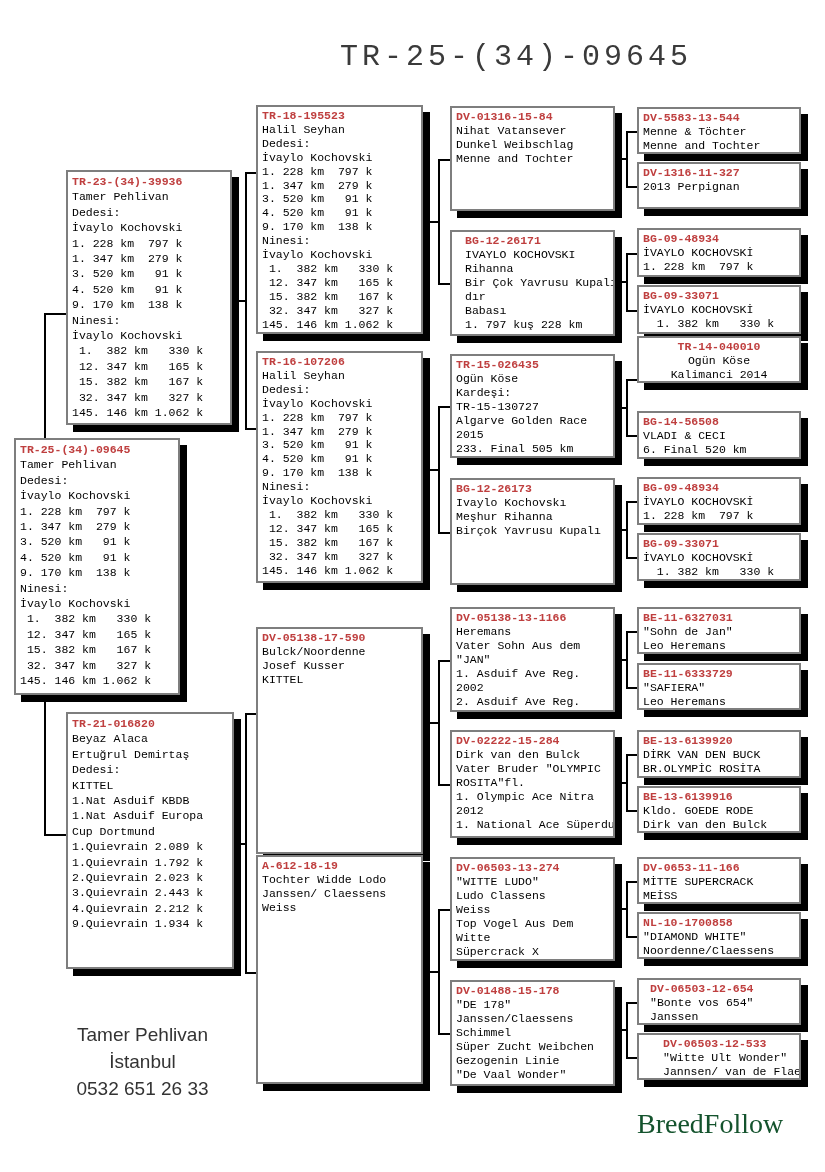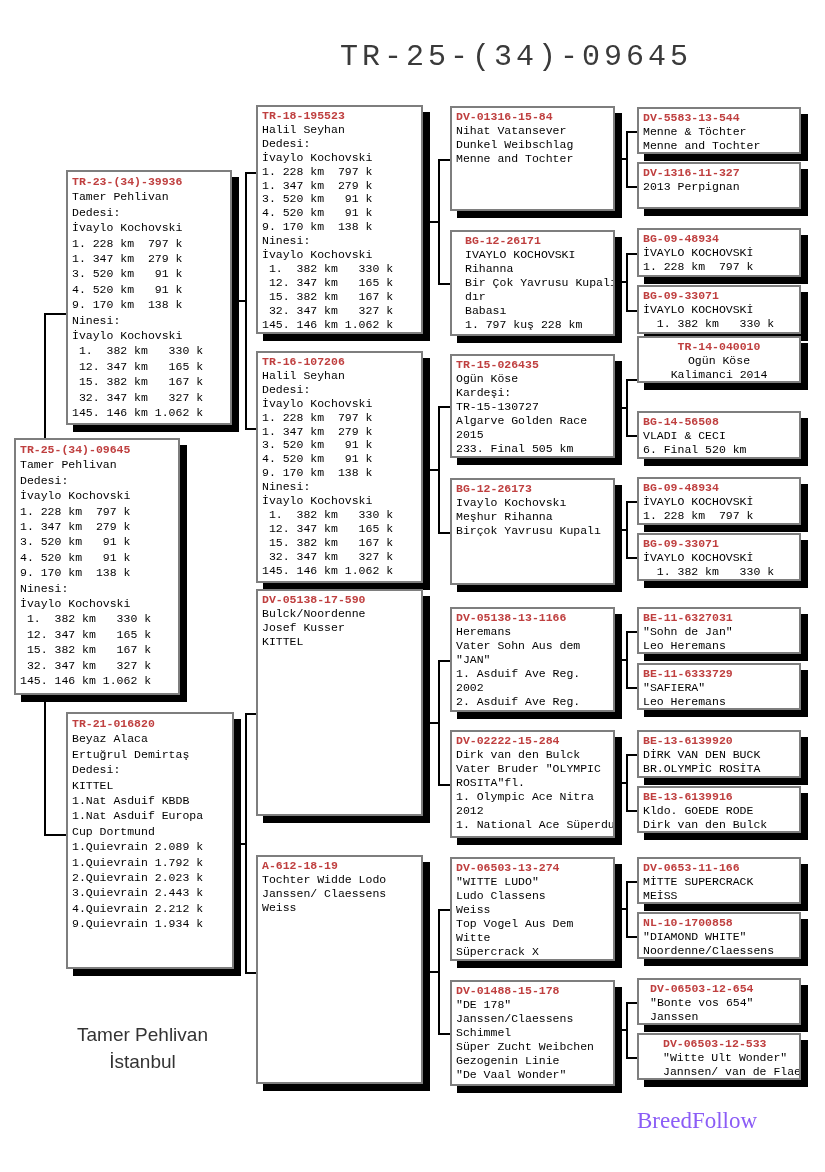--- a/index.html
+++ b/index.html
@@ -42,21 +42,21 @@
   }
   .contact{
     position:absolute;left:40px;top:1022px;width:205px;
     text-align:center;
     font-family:"Liberation Sans",sans-serif;
     font-size:19px;line-height:1.42;color:#333333;
   }
   .watermark{
     position:absolute;left:637px;top:1108px;
     font-family:"Liberation Serif",serif;
-    font-size:23px;color:#8b5cf6;
+    font-size:28px;color:#14532d;
   }
 </style>
 </head>
 <body>
 
 <div class="page">
   <div class="title">TR-25-(34)-09645</div>
   <div id="tree">
       <div class="cline" style="left: 245px; top: 172px; width: 2px; height: 258px;"></div>
       <div class="cline" style="left: 245px; top: 172px; width: 11px; height: 2px;"></div>
@@ -116,21 +116,21 @@
       <div class="cline" style="left: 615px; top: 1029px; width: 11px; height: 2px;"></div>
       <div class="cline" style="left: 44px; top: 313px; width: 22px; height: 2px;"></div>
       <div class="cline" style="left: 44px; top: 313px; width: 2px; height: 125px;"></div>
       <div class="cline" style="left: 44px; top: 834px; width: 22px; height: 2px;"></div>
       <div class="cline" style="left: 44px; top: 695px; width: 2px; height: 141px;"></div>
       <div class="pbox" style="left: 14px; top: 438px; width: 166px; height: 257px; line-height: 15.4px;"><div class="ring">TR-25-(34)-09645</div><div>Tamer Pehlivan</div><div>Dedesi:</div><div>İvaylo Kochovski</div><div>1. 228 km  797 k</div><div>1. 347 km  279 k</div><div>3. 520 km   91 k</div><div>4. 520 km   91 k</div><div>9. 170 km  138 k</div><div>Ninesi:</div><div>İvaylo Kochovski</div><div> 1.  382 km   330 k</div><div> 12. 347 km   165 k</div><div> 15. 382 km   167 k</div><div> 32. 347 km   327 k</div><div>145. 146 km 1.062 k</div></div>
       <div class="pbox" style="left: 66px; top: 170px; width: 166px; height: 255px; line-height: 15.4px;"><div class="ring">TR-23-(34)-39936</div><div>Tamer Pehlivan</div><div>Dedesi:</div><div>İvaylo Kochovski</div><div>1. 228 km  797 k</div><div>1. 347 km  279 k</div><div>3. 520 km   91 k</div><div>4. 520 km   91 k</div><div>9. 170 km  138 k</div><div>Ninesi:</div><div>İvaylo Kochovski</div><div> 1.  382 km   330 k</div><div> 12. 347 km   165 k</div><div> 15. 382 km   167 k</div><div> 32. 347 km   327 k</div><div>145. 146 km 1.062 k</div></div>
       <div class="pbox" style="left: 66px; top: 712px; width: 168px; height: 257px; line-height: 15.4px;"><div class="ring">TR-21-016820</div><div>Beyaz Alaca</div><div>Ertuğrul Demirtaş</div><div>Dedesi:</div><div>KITTEL</div><div>1.Nat Asduif KBDB</div><div>1.Nat Asduif Europa</div><div>Cup Dortmund</div><div>1.Quievrain 2.089 k</div><div>1.Quievrain 1.792 k</div><div>2.Quievrain 2.023 k</div><div>3.Quievrain 2.443 k</div><div>4.Quievrain 2.212 k</div><div>9.Quievrain 1.934 k</div></div>
       <div class="pbox" style="left: 256px; top: 105px; width: 167px; height: 229px; line-height: 13.9px;"><div class="ring">TR-18-195523</div><div>Halil Seyhan</div><div>Dedesi:</div><div>İvaylo Kochovski</div><div>1. 228 km  797 k</div><div>1. 347 km  279 k</div><div>3. 520 km   91 k</div><div>4. 520 km   91 k</div><div>9. 170 km  138 k</div><div>Ninesi:</div><div>İvaylo Kochovski</div><div> 1.  382 km   330 k</div><div> 12. 347 km   165 k</div><div> 15. 382 km   167 k</div><div> 32. 347 km   327 k</div><div>145. 146 km 1.062 k</div></div>
       <div class="pbox" style="left: 256px; top: 351px; width: 167px; height: 232px; line-height: 13.9px;"><div class="ring">TR-16-107206</div><div>Halil Seyhan</div><div>Dedesi:</div><div>İvaylo Kochovski</div><div>1. 228 km  797 k</div><div>1. 347 km  279 k</div><div>3. 520 km   91 k</div><div>4. 520 km   91 k</div><div>9. 170 km  138 k</div><div>Ninesi:</div><div>İvaylo Kochovski</div><div> 1.  382 km   330 k</div><div> 12. 347 km   165 k</div><div> 15. 382 km   167 k</div><div> 32. 347 km   327 k</div><div>145. 146 km 1.062 k</div></div>
-      <div class="pbox" style="left: 256px; top: 589px; width: 167px; height: 227px; line-height: 13.9px;"><div class="ring">DV-05138-17-590</div><div>Bulck/Noordenne</div><div>Josef Kusser</div><div>KITTEL</div></div>
+      <div class="pbox" style="left: 256px; top: 627px; width: 167px; height: 227px; line-height: 13.9px;"><div class="ring">DV-05138-17-590</div><div>Bulck/Noordenne</div><div>Josef Kusser</div><div>KITTEL</div></div>
       <div class="pbox" style="left: 256px; top: 855px; width: 167px; height: 229px; line-height: 13.9px;"><div class="ring">A-612-18-19</div><div>Tochter Widde Lodo</div><div>Janssen/ Claessens</div><div>Weiss</div></div>
       <div class="pbox" style="left: 450px; top: 106px; width: 165px; height: 105px;"><div class="ring">DV-01316-15-84</div><div>Nihat Vatansever</div><div>Dunkel Weibschlag</div><div>Menne and Tochter</div></div>
       <div class="pbox" style="left: 450px; top: 230px; width: 165px; height: 106px; padding-left: 13px;"><div class="ring">BG-12-26171</div><div>IVAYLO KOCHOVSKI</div><div>Rihanna</div><div>Bir Çok Yavrusu Kupalı</div><div>dır</div><div>Babası</div><div>1. 797 kuş 228 km</div></div>
       <div class="pbox" style="left: 450px; top: 354px; width: 165px; height: 104px;"><div class="ring">TR-15-026435</div><div>Ogün Köse</div><div>Kardeşi:</div><div>TR-15-130727</div><div>Algarve Golden Race</div><div>2015</div><div>233. Final 505 km</div></div>
       <div class="pbox" style="left: 450px; top: 478px; width: 165px; height: 107px;"><div class="ring">BG-12-26173</div><div>Ivaylo Kochovskı</div><div>Meşhur Rihanna</div><div>Birçok Yavrusu Kupalı</div></div>
       <div class="pbox" style="left: 450px; top: 607px; width: 165px; height: 105px;"><div class="ring">DV-05138-13-1166</div><div>Heremans</div><div>Vater Sohn Aus dem</div><div>"JAN"</div><div>1. Asduif Ave Reg.</div><div>2002</div><div>2. Asduif Ave Reg.</div></div>
       <div class="pbox" style="left: 450px; top: 730px; width: 165px; height: 108px;"><div class="ring">DV-02222-15-284</div><div>Dirk van den Bulck</div><div>Vater Bruder "OLYMPIC</div><div>ROSITA"fl.</div><div>1. Olympic Ace Nitra</div><div>2012</div><div>1. National Ace Süperdu</div></div>
       <div class="pbox" style="left: 450px; top: 857px; width: 165px; height: 104px;"><div class="ring">DV-06503-13-274</div><div>"WITTE LUDO"</div><div>Ludo Classens</div><div>Weiss</div><div>Top Vogel Aus Dem</div><div>Witte</div><div>Süpercrack X</div></div>
       <div class="pbox" style="left: 450px; top: 980px; width: 165px; height: 106px;"><div class="ring">DV-01488-15-178</div><div>"DE 178"</div><div>Janssen/Claessens</div><div>Schimmel</div><div>Süper Zucht Weibchen</div><div>Gezogenin Linie</div><div>"De Vaal Wonder"</div></div>
       <div class="pbox" style="left: 637px; top: 107px; width: 164px; height: 47px;"><div class="ring">DV-5583-13-544</div><div>Menne &amp; Töchter</div><div>Menne and Tochter</div></div>
@@ -146,15 +146,16 @@
       <div class="pbox" style="left: 637px; top: 730px; width: 164px; height: 48px;"><div class="ring">BE-13-6139920</div><div>DİRK VAN DEN BUCK</div><div>BR.OLYMPİC ROSİTA</div></div>
       <div class="pbox" style="left: 637px; top: 786px; width: 164px; height: 47px;"><div class="ring">BE-13-6139916</div><div>Kldo. GOEDE RODE</div><div>Dirk van den Bulck</div></div>
       <div class="pbox" style="left: 637px; top: 857px; width: 164px; height: 47px;"><div class="ring">DV-0653-11-166</div><div>MİTTE SUPERCRACK</div><div>MEİSS</div></div>
       <div class="pbox" style="left: 637px; top: 912px; width: 164px; height: 47px;"><div class="ring">NL-10-1700858</div><div>"DIAMOND WHITE"</div><div>Noordenne/Claessens</div></div>
       <div class="pbox" style="left: 637px; top: 978px; width: 164px; height: 47px; padding-left: 11px;"><div class="ring">DV-06503-12-654</div><div>"Bonte vos 654"</div><div>Janssen</div></div>
       <div class="pbox" style="left: 637px; top: 1033px; width: 164px; height: 47px; padding-left: 24px;"><div class="ring">DV-06503-12-533</div><div>"Witte Ult Wonder"</div><div>Jannsen/ van de Flaes</div></div>
     </div>
   <div class="contact">
     <div>Tamer Pehlivan</div>
     <div>İstanbul</div>
+    <div>0532 651 26 33</div>
   </div>
   <div class="watermark">BreedFollow</div>
 </div>
 
 </body></html>

